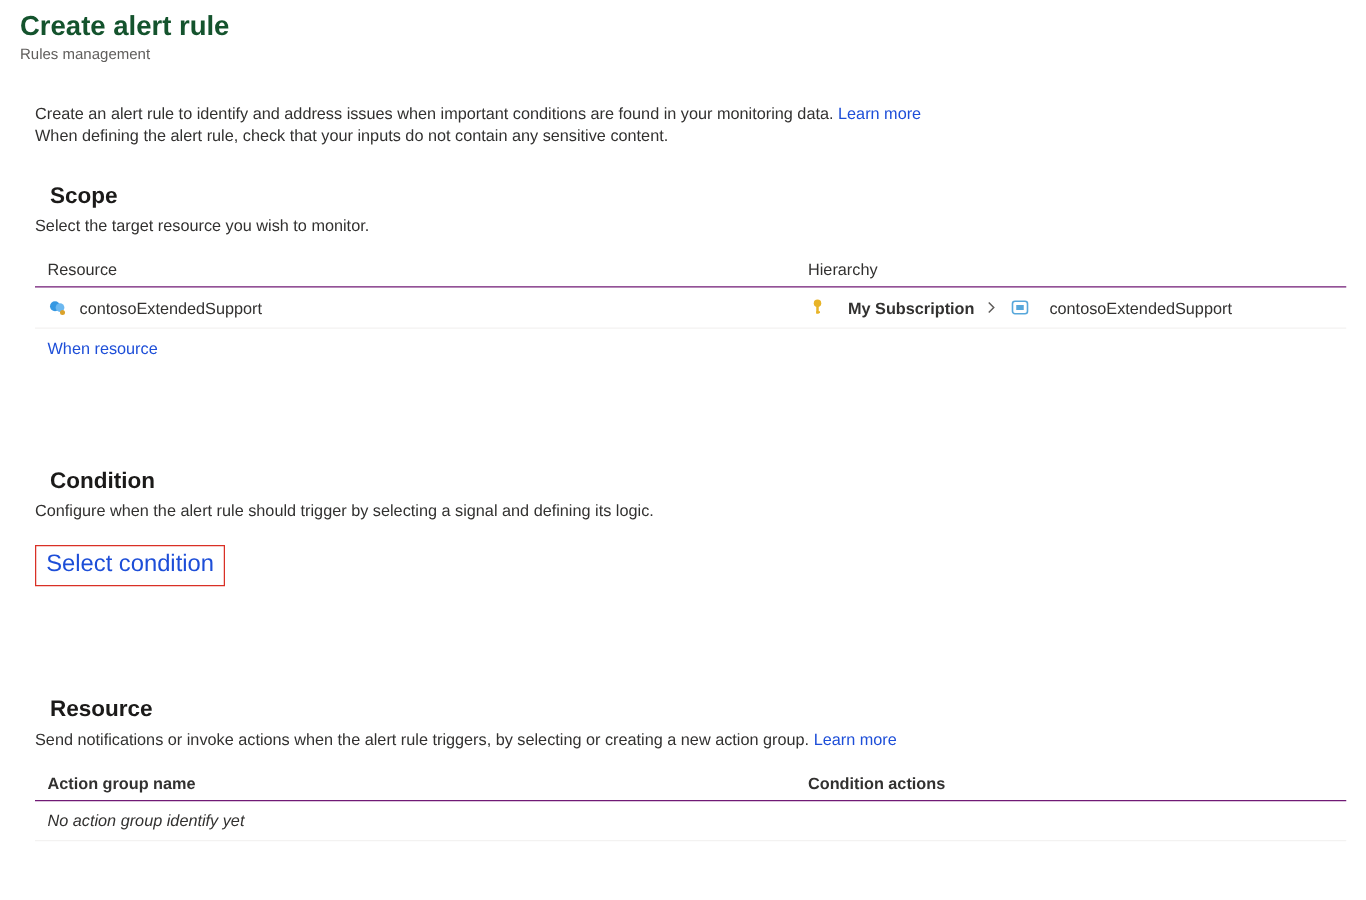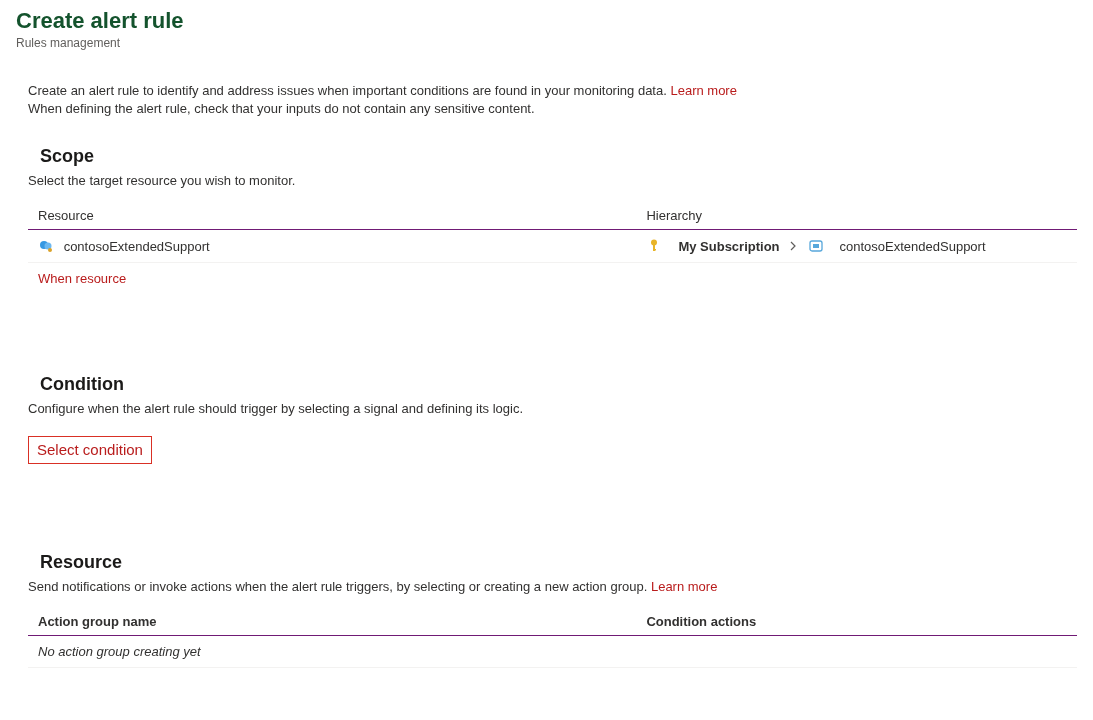--- a/index.html
+++ b/index.html
@@ -40,21 +40,21 @@
     font-weight: 600;
     margin: 28px 0 6px 12px;
     color: #1b1a19;
   }
   .section-desc {
     font-size: 13px;
     margin: 0 0 14px 0;
     color: #323130;
   }
   a.link {
-    color: #b91c1c;
+    color: #1d4ed8;
     text-decoration: none;
   }
 
   
   .tbl {
     width: 100%;
     border-collapse: collapse;
     font-size: 13px;
   }
   .tbl th {
@@ -89,21 +89,21 @@
 
   .row-link {
     padding: 8px 10px 0 10px;
   }
   .highlight-box {
     display: inline-block;
     border: 1.5px solid #d93025;
     padding: 4px 8px 5px 8px;
     margin-top: 6px;
   }
-  .highlight-box a.link { font-size: 15px; }
+  .highlight-box a.link { font-size: 19px; }
 
   
   .icon {
     display: inline-flex;
     align-items: center;
     justify-content: center;
     width: 16px;
     height: 16px;
     vertical-align: -3px;
     margin-right: 6px;
@@ -212,20 +212,20 @@
         <col style="width:42%">
       </colgroup>
       <thead>
         <tr>
           <th class="act-head">Action group name</th>
           <th class="act-head">Condition actions</th>
         </tr>
       </thead>
       <tbody>
         <tr class="row-italic">
-          <td colspan="2">No action group creating yet</td>
+          <td colspan="2">No action group identify yet</td>
         </tr>
       </tbody>
     </table>
     
 
   </div>
 </div>
 
 </body></html>

